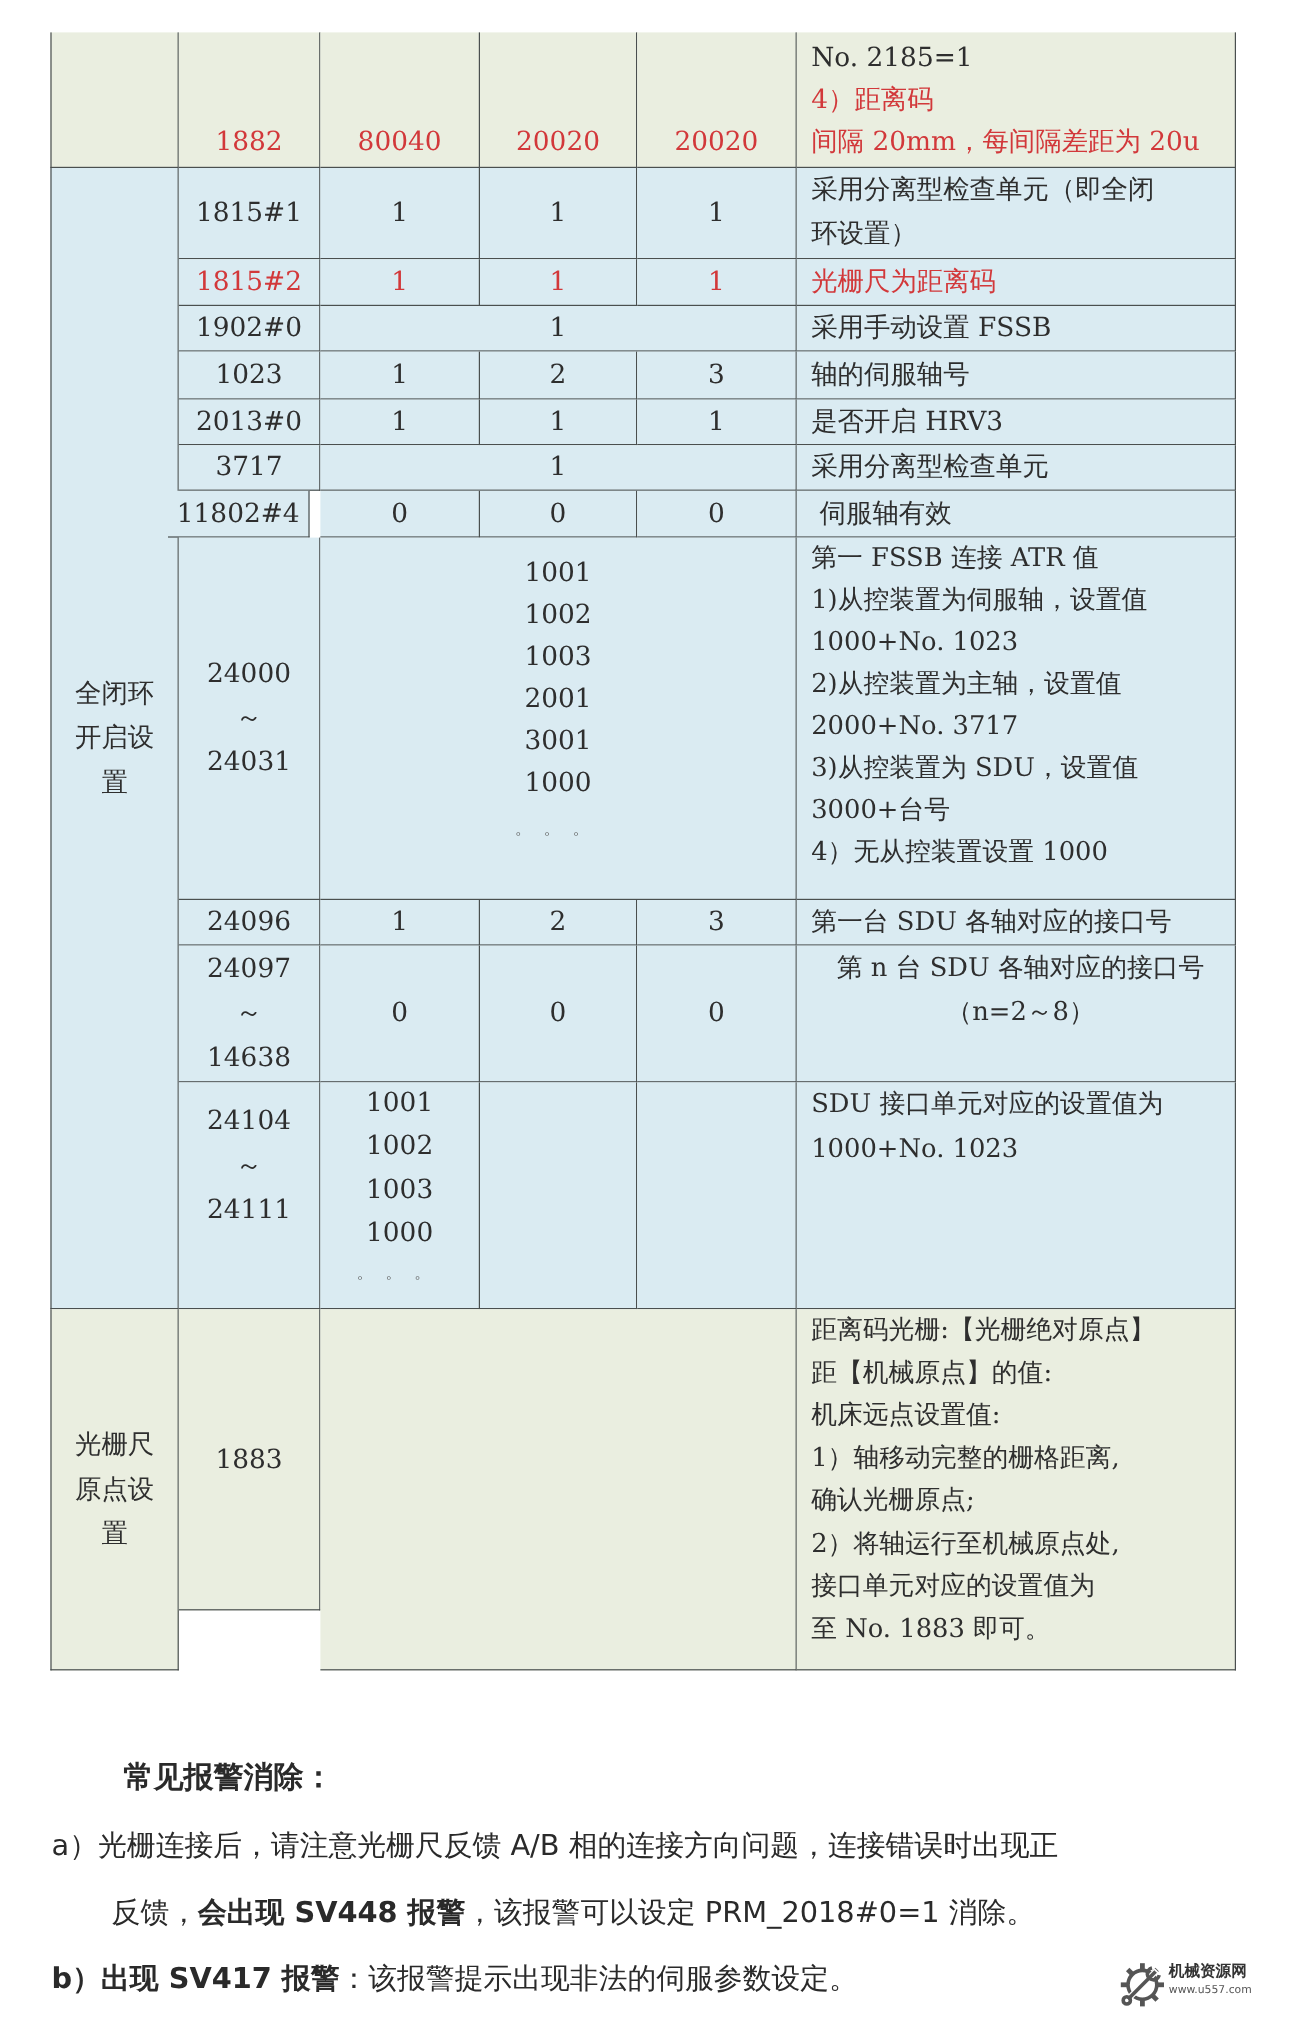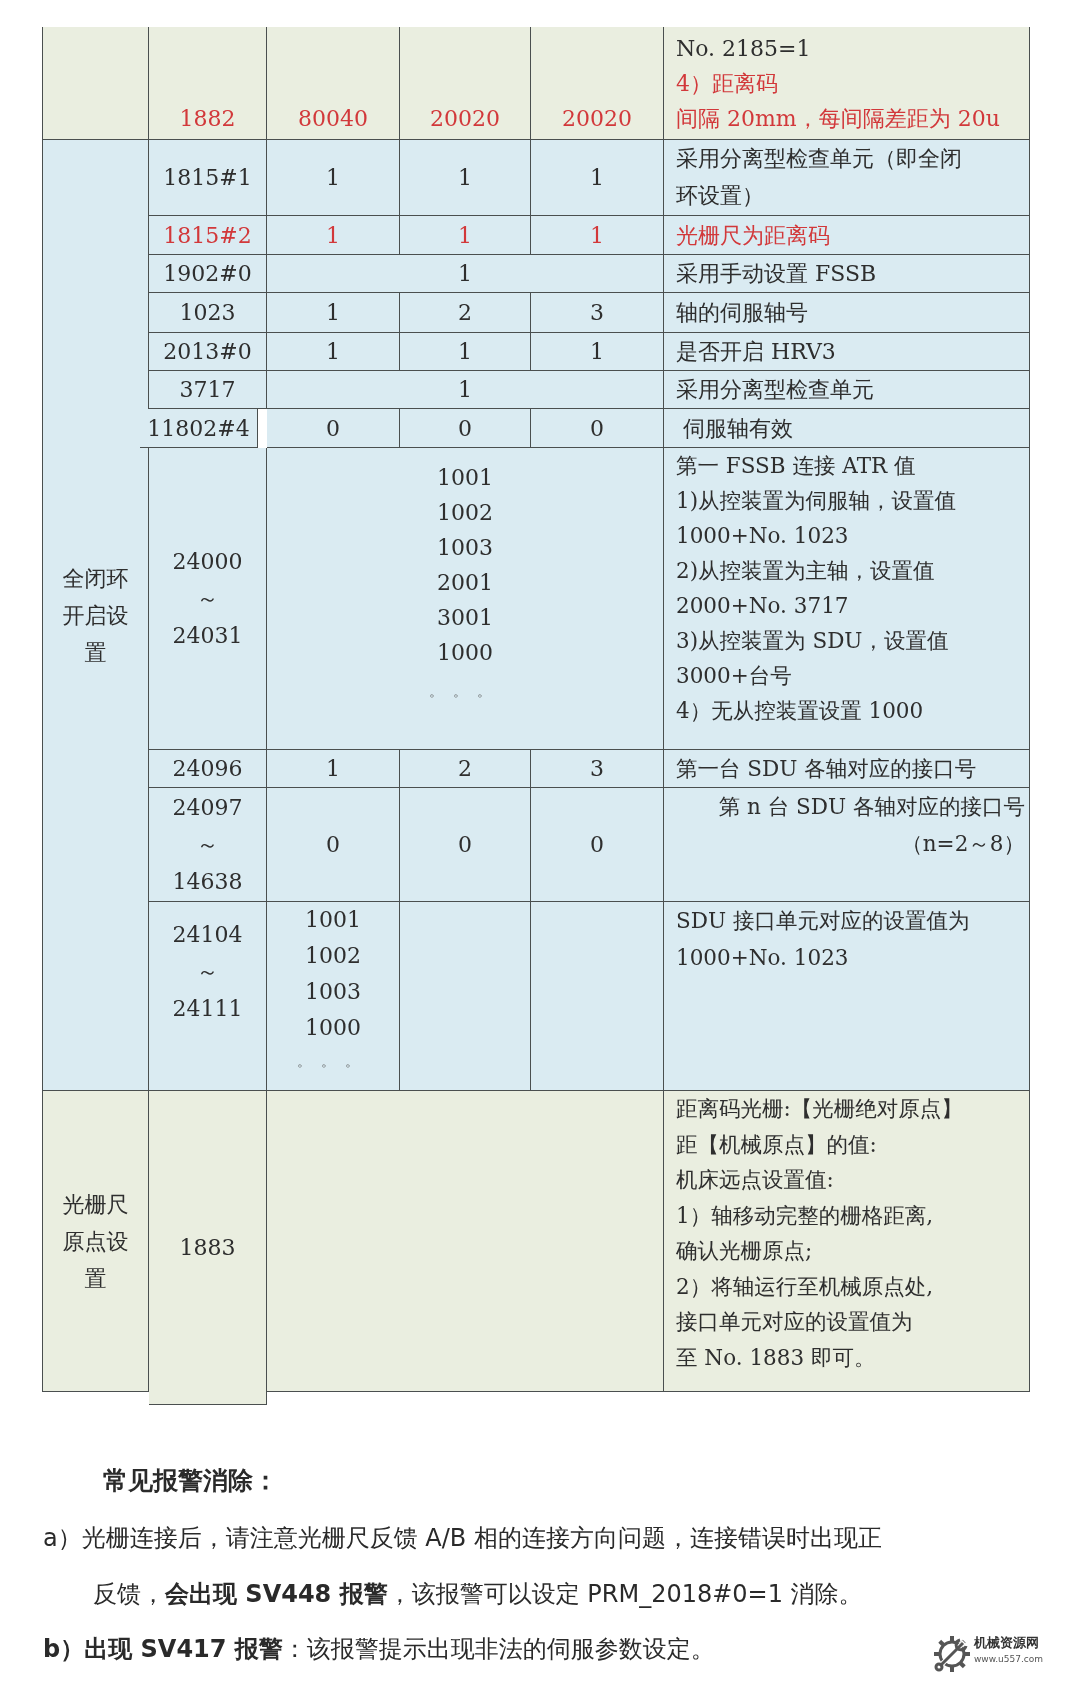--- a/index.html
+++ b/index.html
@@ -124,21 +124,21 @@
   <div class="cell blue desc" style="left:622px;top:723px;width:366px;height:38px;white-space:nowrap;font-size:21.5px;">第一台 SDU 各轴对应的接口号</div>
 
   <div class="cell blue col" style="left:107px;top:761px;width:118px;height:114px;">
     <div>24097</div>
     <div>～</div>
     <div>14638</div>
   </div>
   <div class="cell blue" style="left:225px;top:761px;width:133px;height:114px;">0</div>
   <div class="cell blue" style="left:358px;top:761px;width:131px;height:114px;">0</div>
   <div class="cell blue" style="left:489px;top:761px;width:133px;height:114px;">0</div>
-  <div class="cell blue desc col" style="left:622px;top:761px;width:366px;height:114px;align-items:flex-end;font-size:21.5px;">
+  <div class="cell blue desc col" style="left:622px;top:761px;width:366px;height:114px;align-items:center;font-size:21.5px;">
     <div style="white-space:nowrap;">第 n 台 SDU 各轴对应的接口号</div>
     <div>（n=2～8）</div>
   </div>
 
   <div class="cell blue col" style="left:107px;top:875px;width:118px;height:189px;justify-content:flex-start;padding-top:14px;">
     <div>24104</div>
     <div>～</div>
     <div>24111</div>
   </div>
   <div class="cell blue col" style="left:225px;top:875px;width:133px;height:189px;justify-content:flex-start;padding-top:0px;line-height:36px;">
@@ -153,21 +153,21 @@
   <div class="cell blue desc col" style="left:622px;top:875px;width:366px;height:189px;align-items:flex-start;font-size:21.5px;">
     <div style="white-space:nowrap;">SDU 接口单元对应的设置值为</div>
     <div>1000+No. 1023</div>
   </div>
 
   <div class="cell beige leftborder col group-label" style="left:0;top:1064px;width:107px;height:301px;">
     <div>光栅尺</div>
     <div>原点设</div>
     <div>置</div>
   </div>
-  <div class="cell beige" style="left:107px;top:1064px;width:118px;height:314px;">1883</div>
+  <div class="cell beige" style="left:107px;top:1064px;width:118px;height:251px;">1883</div>
   <div class="cell beige" style="left:225px;top:1064px;width:397px;height:301px;"></div>
   <div class="cell beige desc col" style="left:622px;top:1064px;width:366px;height:301px;align-items:flex-start;line-height:35.5px;font-size:21.5px;">
     <div style="white-space:nowrap;">距离码光栅:【光栅绝对原点】</div>
     <div>距【机械原点】的值:</div>
     <div>机床远点设置值:</div>
     <div>1）轴移动完整的栅格距离,</div>
     <div>确认光栅原点;</div>
     <div>2）将轴运行至机械原点处,</div>
     <div>接口单元对应的设置值为</div>
     <div>至 No. 1883 即可。</div>

